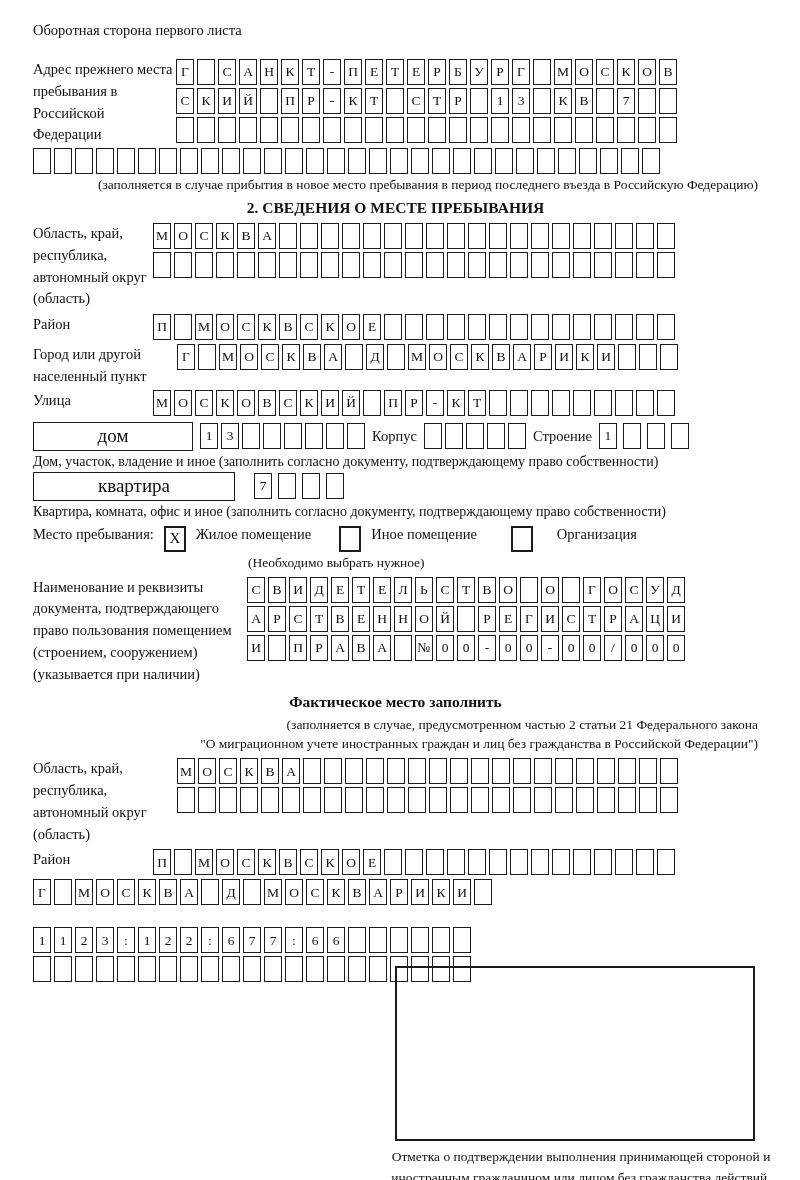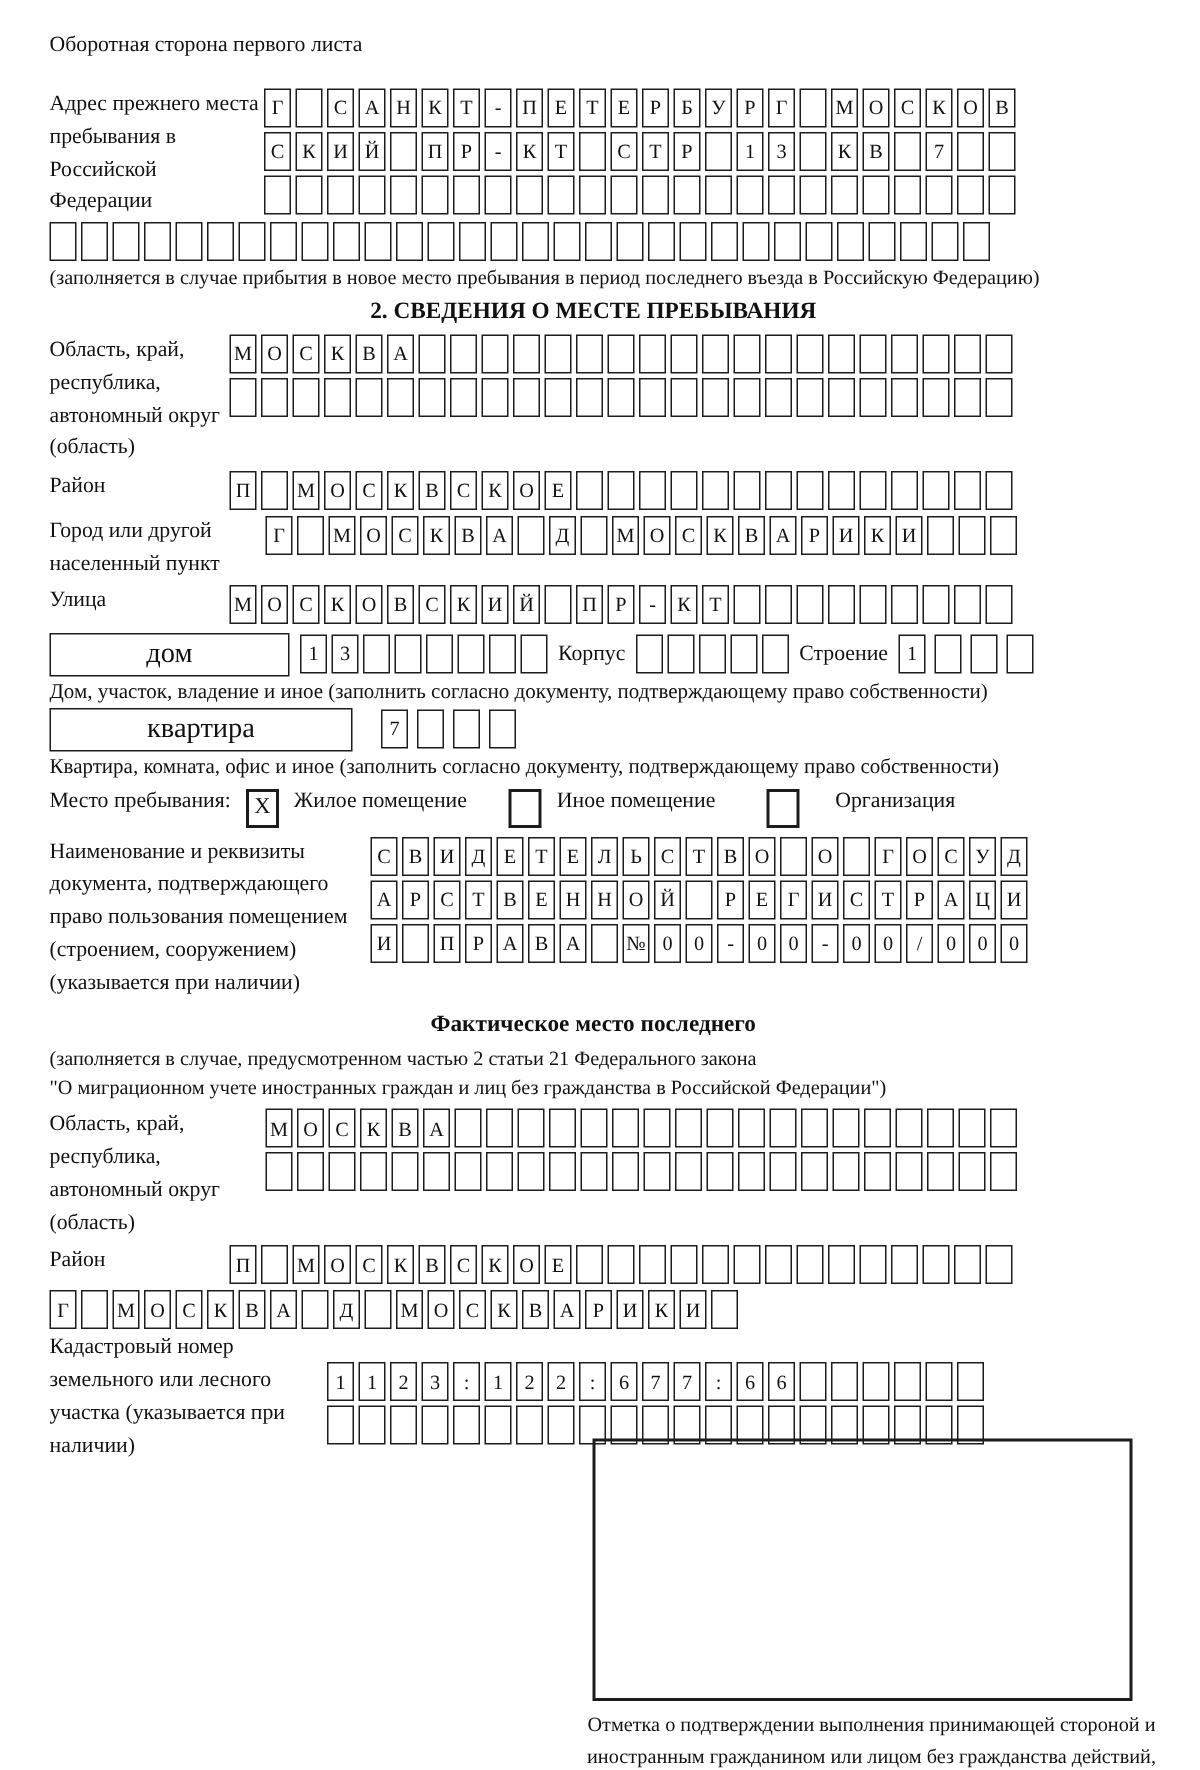--- a/index.html
+++ b/index.html
@@ -19,21 +19,21 @@
   .cellcol { display: flex; flex-direction: column; gap: 3px; }
   .cellrow { display: flex; gap: 3px; }
   .cellrow.spaced { gap: 6px; }
   .cell {
     width: 18px; height: 26px; flex-shrink: 0;
     border: 1.6px solid #1c1c1c;
     display: flex; align-items: center; justify-content: center;
     font-size: 13.5px; line-height: 1;
   }
 
-  .note { font-size: 13.5px; text-align: left; margin-top: 3px; }
+  .note { font-size: 13.5px; text-align: right; margin-top: 3px; }
   .stitle { font-size: 15.5px; font-weight: bold; text-align: center; }
 
   .w143 { width: 143px; } .w120 { width: 120px; } .w144 { width: 144px; }
   .w214 { width: 214px; } .w195 { width: 195px; } .w185 { width: 185px; }
 
   .widebox {
     height: 29px; border: 1.6px solid #1c1c1c;
     display: flex; align-items: center; justify-content: center;
     font-size: 19px; flex-shrink: 0;
   }
@@ -377,20 +377,21 @@
 
   <div class="mesto-row">
     <span class="opt-label">Место пребывания:</span>
     <span class="cb">X</span>
     <span class="opt-label">Жилое помещение</span>
     <span class="cb" style="margin-left:18px;"></span>
     <span class="opt-label">Иное помещение</span>
     <span class="cb" style="margin-left:24px;"></span>
     <span class="opt-label" style="margin-left:14px;">Организация</span>
   </div>
+  <div class="note" style="text-align:left; margin-left:215px;">(Необходимо выбрать нужное)</div>
 
   <div class="field mt6">
     <div class="label w214">Наименование и реквизиты документа, подтверждающего право пользования помещением (строением, сооружением) (указывается при наличии)</div>
     <div class="cellcol">
       <div class="cellrow">
           <span class="cell">С</span>
           <span class="cell">В</span>
           <span class="cell">И</span>
           <span class="cell">Д</span>
           <span class="cell">Е</span>
@@ -453,21 +454,21 @@
           <span class="cell">0</span>
           <span class="cell">0</span>
           <span class="cell">/</span>
           <span class="cell">0</span>
           <span class="cell">0</span>
           <span class="cell">0</span>
         </div>
     </div>
   </div>
 
-  <div class="stitle mt8">Фактическое место последнего</div>
+  <div class="stitle mt8">Фактическое место заполнить</div>
   <div class="note mt6">(заполняется в случае, предусмотренном частью 2 статьи 21 Федерального закона</div>
   <div class="note">"О миграционном учете иностранных граждан и лиц без гражданства в Российской Федерации")</div>
 
   <div class="field mt6">
     <div class="label w144">Область, край, республика, автономный округ (область)</div>
     <div class="cellcol">
       <div class="cellrow">
           <span class="cell">М</span>
           <span class="cell">О</span>
           <span class="cell">С</span>
@@ -574,21 +575,20 @@
         <span class="cell">А</span>
         <span class="cell">Р</span>
         <span class="cell">И</span>
         <span class="cell">К</span>
         <span class="cell">И</span>
         <span class="cell"></span>
       </div>
   </div>
 
   <div class="field mt2">
-    <div class="label w185">Кадастровый номер земельного или лесного участка (указывается при наличии)</div>
     <div class="cellcol" style="margin-top:20px;">
       <div class="cellrow">
           <span class="cell">1</span>
           <span class="cell">1</span>
           <span class="cell">2</span>
           <span class="cell">3</span>
           <span class="cell">:</span>
           <span class="cell">1</span>
           <span class="cell">2</span>
           <span class="cell">2</span>

